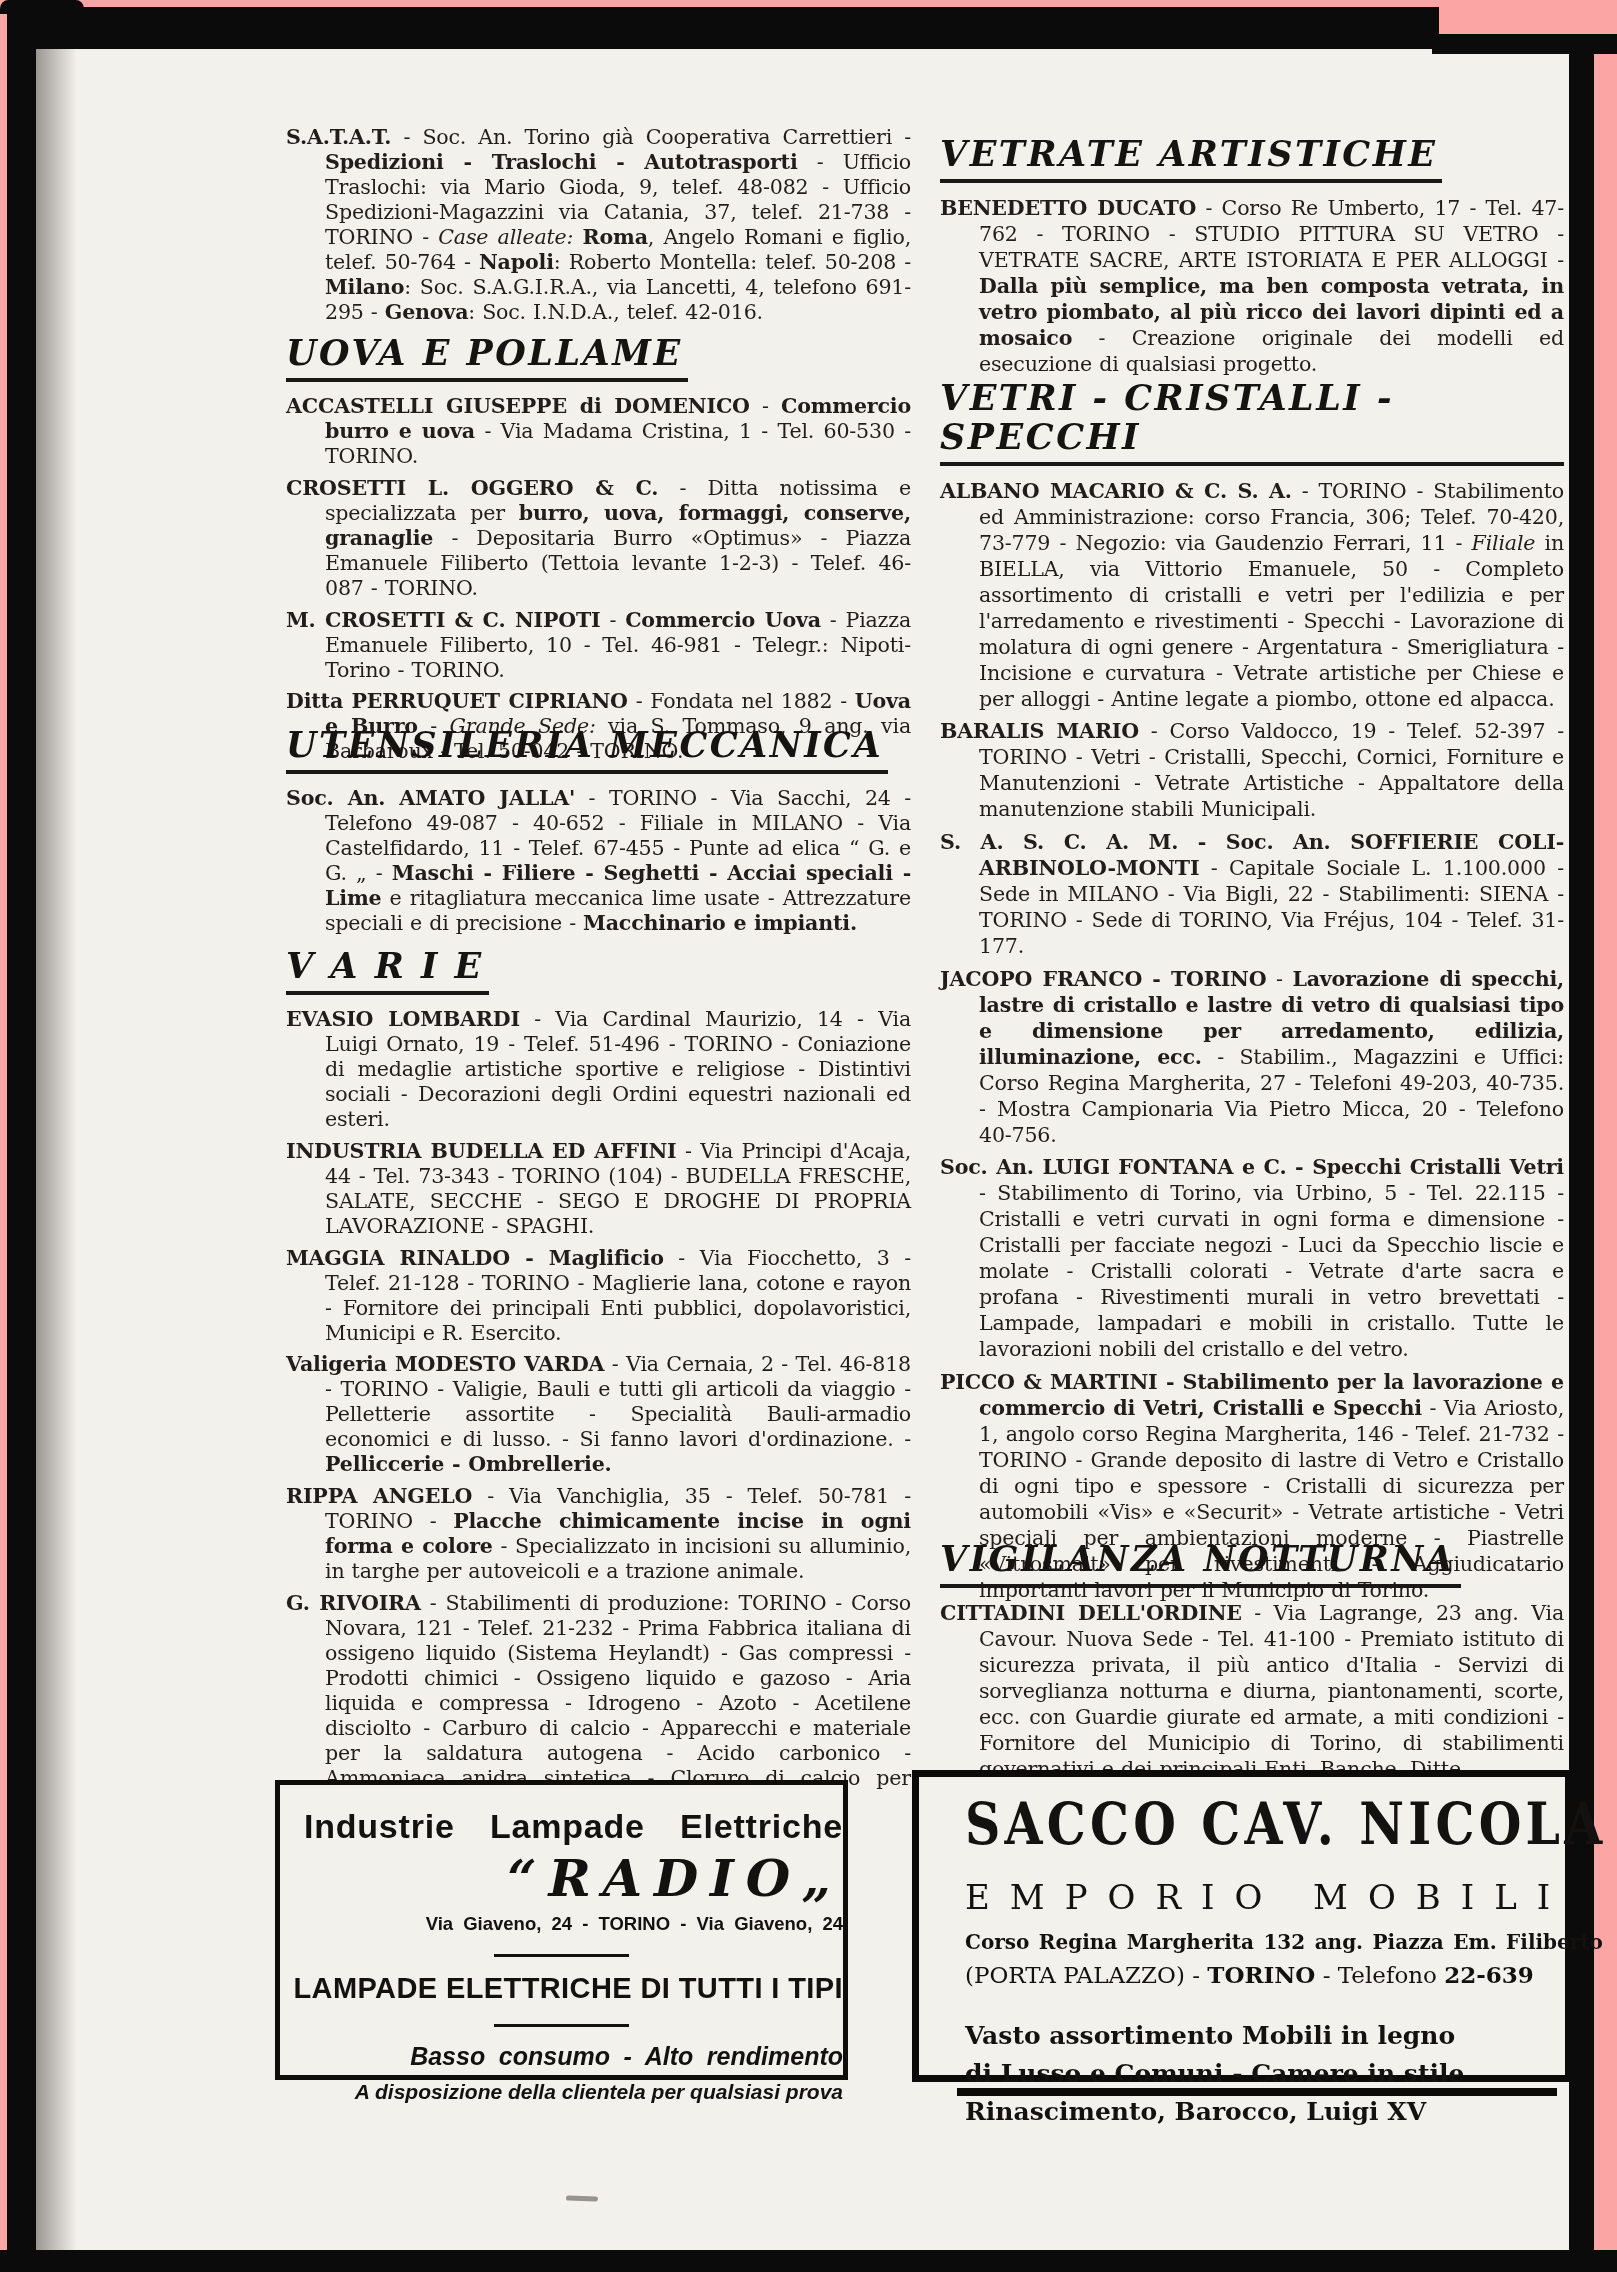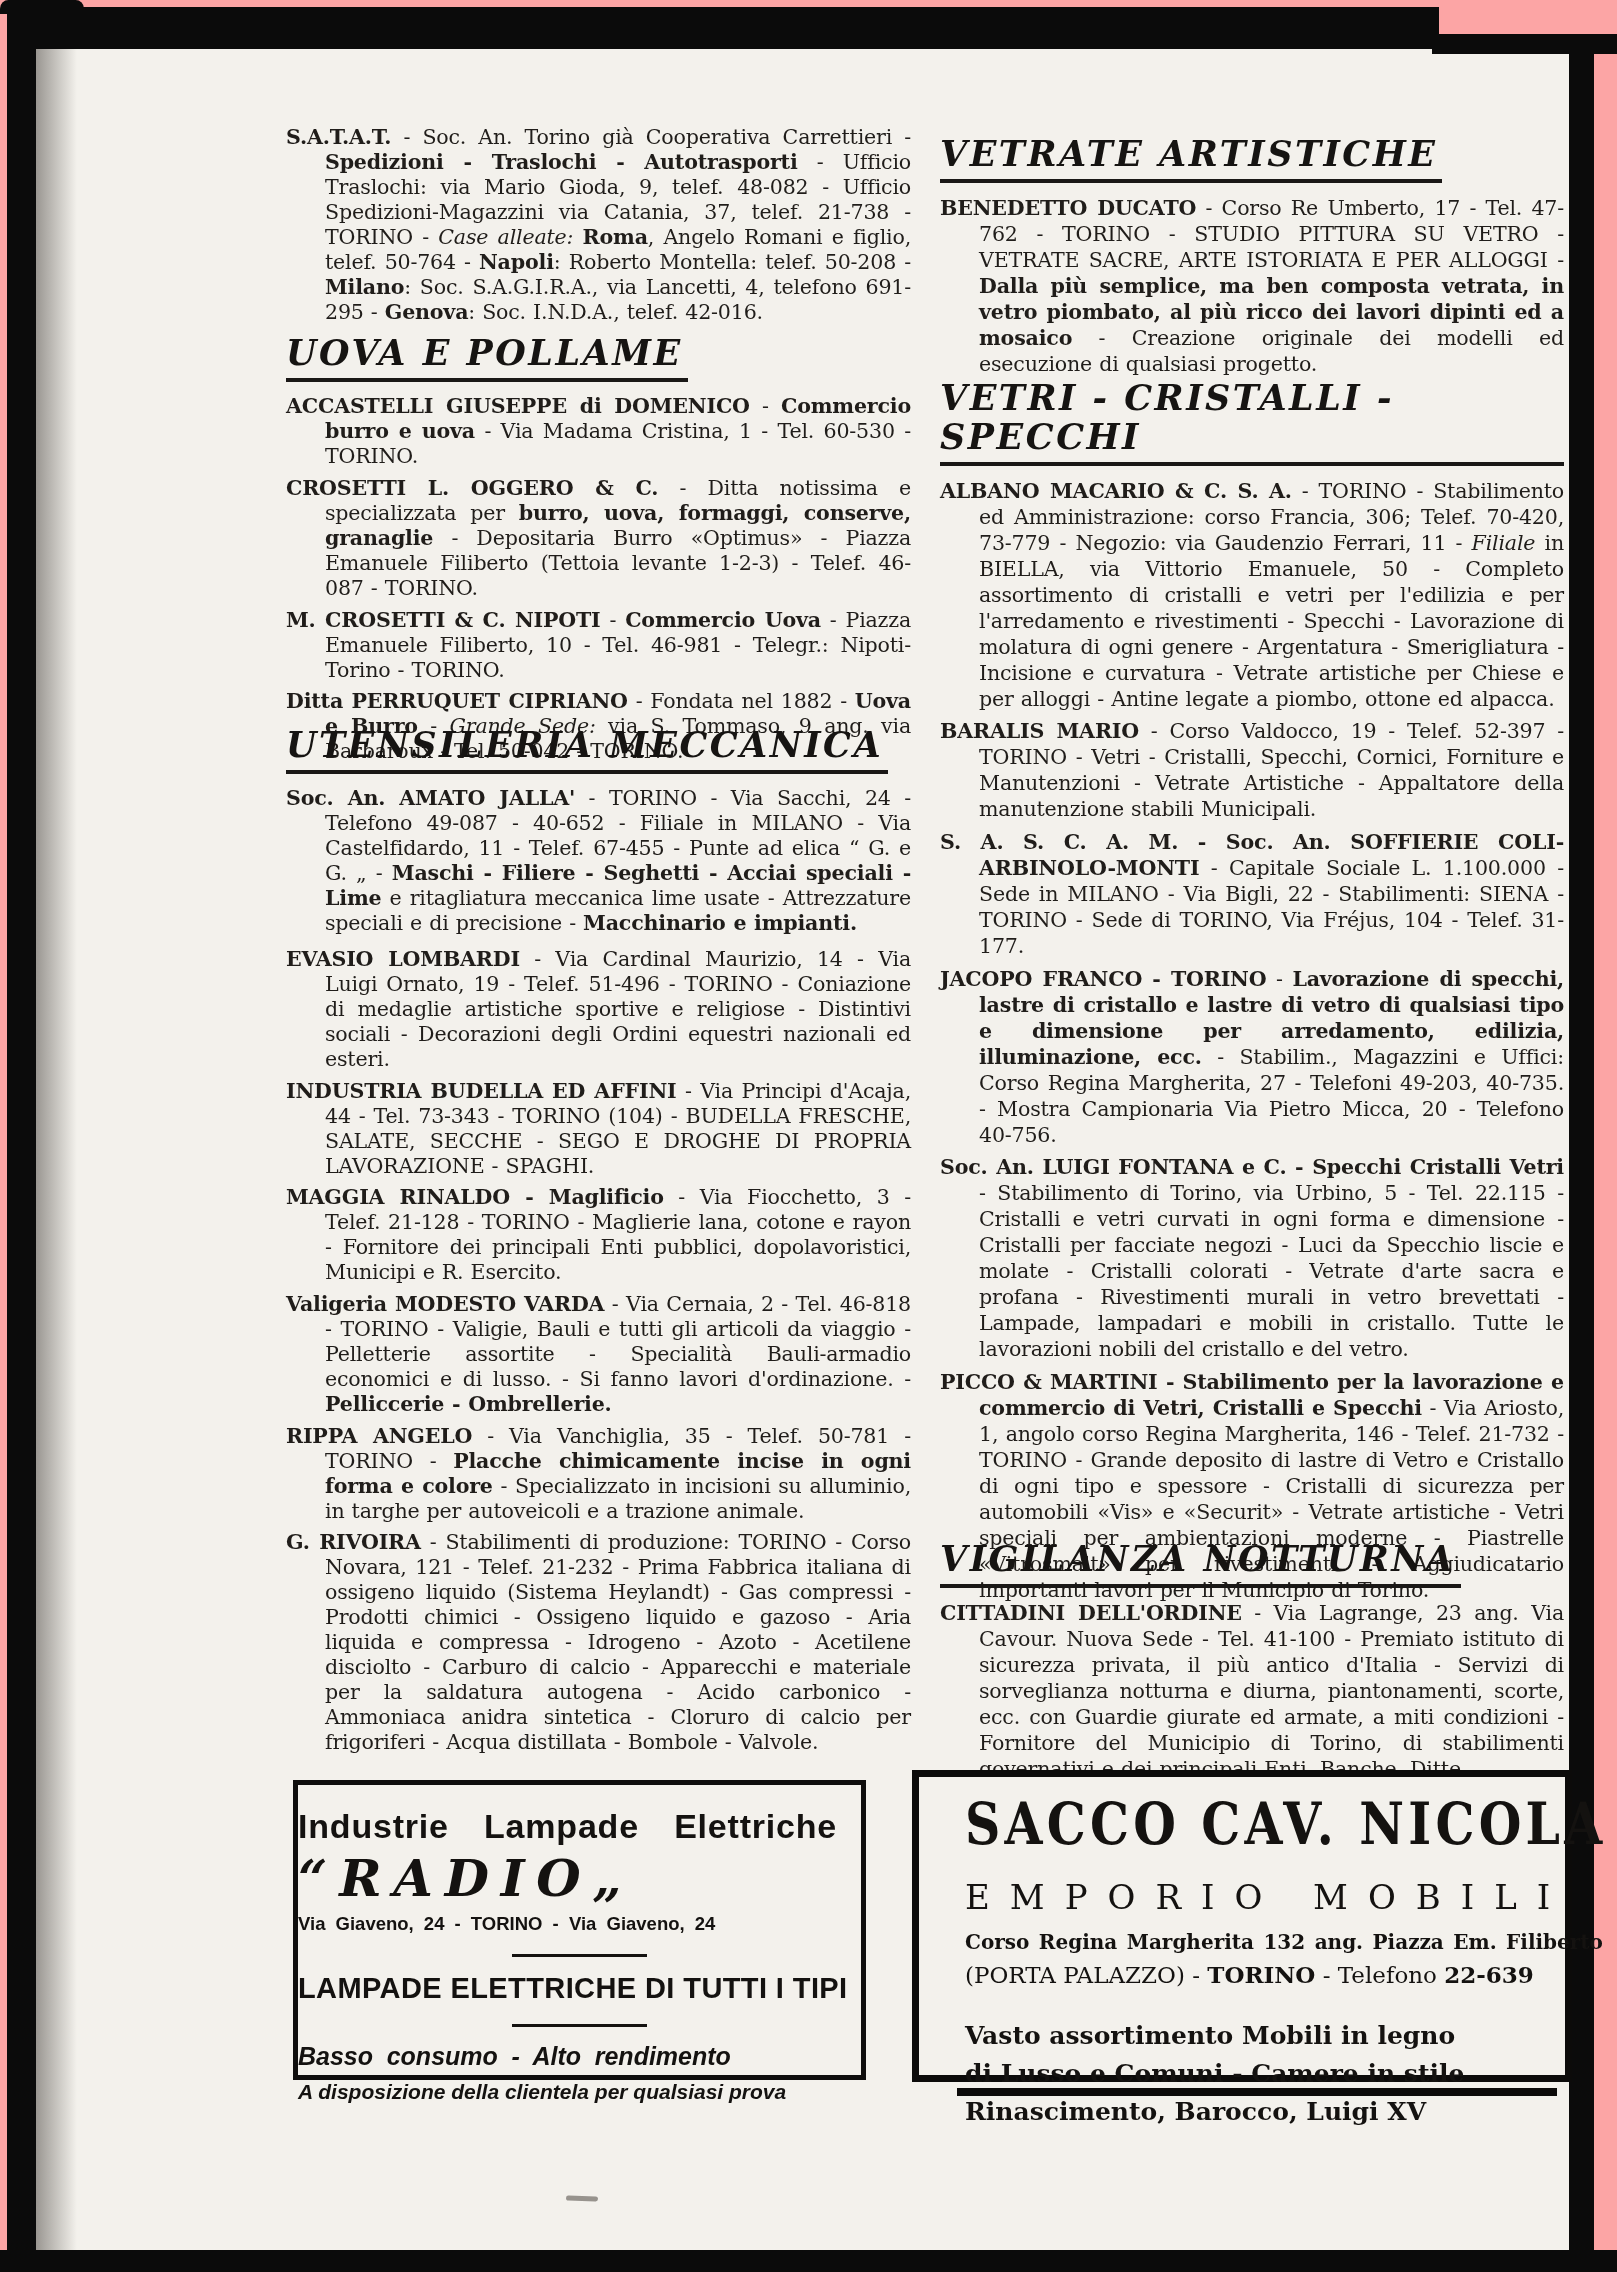--- a/index.html
+++ b/index.html
@@ -24,22 +24,22 @@
   .sec-title-text{display:inline-block;font-style:italic;font-weight:bold;font-size:35px;
                   letter-spacing:2.5px;color:#161412;padding:0 5px 5.9px 0;
                   border-bottom:4.2px solid #1a1816;line-height:1.1;}
   .entry{margin:0 0 6.7px 0;padding-left:39px;text-indent:-39px;text-align:justify;
          font-size:20.6px;line-height:25px;color:#201d1a;letter-spacing:-0.2px;word-spacing:0.8px;}
   .col-right .entry{line-height:26px;}
   .entry .b{font-weight:bold;}
   .entry .i{font-style:italic;}
   
   .ad{position:absolute;background:#f3f1ec;color:#141210;}
-  .ad-radio{left:293px;top:1780px;width:563px;height:290px;border:5.9px solid #0f0e0d;
-            font-family:"Liberation Sans","DejaVu Sans",sans-serif;text-align:left;}
+  .ad-radio{left:275px;top:1780px;width:563px;height:290px;border:5.9px solid #0f0e0d;
+            font-family:"Liberation Sans","DejaVu Sans",sans-serif;text-align:right;}
   .r-line1{margin-top:22px;font-size:34px;font-weight:bold;word-spacing:25px;letter-spacing:0.8px;}
   .r-brand{margin-top:5px;font-family:"DejaVu Serif",serif;font-style:italic;font-weight:bold;
            font-size:51px;letter-spacing:11.8px;line-height:54px;}
   .r-addr{margin-top:8.4px;font-size:18.5px;font-weight:bold;word-spacing:5px;}
   .r-rule{width:135px;height:3.4px;background:#141210;margin:18.5px auto 15px auto;}
   .r-head{font-size:29px;font-weight:bold;letter-spacing:0.4px;}
   .r-tag1{font-size:25px;font-weight:bold;font-style:italic;word-spacing:6.7px;}
   .r-tag2{margin-top:8.4px;font-size:21px;font-weight:bold;font-style:italic;}
   
   .ad-sacco{left:912px;top:1770px;width:600px;height:298px;border:7.6px solid #0c0b0a;padding-left:46px;}
@@ -79,20 +79,21 @@
       <p class="entry"><span class="b">M. CROSETTI &amp; C. NIPOTI</span><span> - </span><span class="b">Commercio Uova</span><span> - Piazza Emanuele Filiberto, 10 - Tel. 46-981 - Telegr.: Nipoti-Torino - TORINO.</span></p>
       <p class="entry"><span class="b">Ditta PERRUQUET CIPRIANO</span><span> - Fondata nel 1882 - </span><span class="b">Uova e Burro</span><span> - </span><span class="i">Grande Sede:</span><span> via S. Tommaso, 9 ang. via Barbaroux - Tel. 50-042 - TORINO.</span></p>
     </section>
 
   <section class="block col-left" style="left:286px;top:726px;width:625px">
       <h2 class="sec-title"><span class="sec-title-text">UTENSILERIA MECCANICA</span></h2>
       <p class="entry"><span class="b">Soc. An. AMATO JALLA'</span><span> - TORINO - Via Sacchi, 24 - Telefono 49-087 - 40-652 - Filiale in MILANO - Via Castelfidardo, 11 - Telef. 67-455 - Punte ad elica “ G. e G. „ - </span><span class="b">Maschi - Filiere - Seghetti - Acciai speciali - Lime</span><span> e ritagliatura meccanica lime usate - Attrezzature speciali e di precisione - </span><span class="b">Macchinario e impianti.</span></p>
     </section>
 
   <section class="block col-left" style="left:286px;top:947px;width:625px">
+      <h2 class="sec-title"><span class="sec-title-text">V A R I E</span></h2>
       <p class="entry"><span class="b">EVASIO LOMBARDI</span><span> - Via Cardinal Maurizio, 14 - Via Luigi Ornato, 19 - Telef. 51-496 - TORINO - Coniazione di medaglie artistiche sportive e religiose - Distintivi sociali - Decorazioni degli Ordini equestri nazionali ed esteri.</span></p>
       <p class="entry"><span class="b">INDUSTRIA BUDELLA ED AFFINI</span><span> - Via Principi d'Acaja, 44 - Tel. 73-343 - TORINO (104) - BUDELLA FRESCHE, SALATE, SECCHE - SEGO E DROGHE DI PROPRIA LAVORAZIONE - SPAGHI.</span></p>
       <p class="entry"><span class="b">MAGGIA RINALDO - Maglificio</span><span> - Via Fiocchetto, 3 - Telef. 21-128 - TORINO - Maglierie lana, cotone e rayon - Fornitore dei principali Enti pubblici, dopolavoristici, Municipi e R. Esercito.</span></p>
       <p class="entry"><span class="b">Valigeria MODESTO VARDA</span><span> - Via Cernaia, 2 - Tel. 46-818 - TORINO - Valigie, Bauli e tutti gli articoli da viaggio - Pelletterie assortite - Specialità Bauli-armadio economici e di lusso. - Si fanno lavori d'ordinazione. - </span><span class="b">Pelliccerie - Ombrellerie.</span></p>
       <p class="entry"><span class="b">RIPPA ANGELO</span><span> - Via Vanchiglia, 35 - Telef. 50-781 - TORINO - </span><span class="b">Placche chimicamente incise in ogni forma e colore</span><span> - Specializzato in incisioni su alluminio, in targhe per autoveicoli e a trazione animale.</span></p>
       <p class="entry"><span class="b">G. RIVOIRA</span><span> - Stabilimenti di produzione: TORINO - Corso Novara, 121 - Telef. 21-232 - Prima Fabbrica italiana di ossigeno liquido (Sistema Heylandt) - Gas compressi - Prodotti chimici - Ossigeno liquido e gazoso - Aria liquida e compressa - Idrogeno - Azoto - Acetilene disciolto - Carburo di calcio - Apparecchi e materiale per la saldatura autogena - Acido carbonico - Ammoniaca anidra sintetica - Cloruro di calcio per frigoriferi - Acqua distillata - Bombole - Valvole.</span></p>
     </section>
 
   <section class="block col-right" style="left:940px;top:135px;width:624px">
       <h2 class="sec-title"><span class="sec-title-text">VETRATE ARTISTICHE</span></h2>

